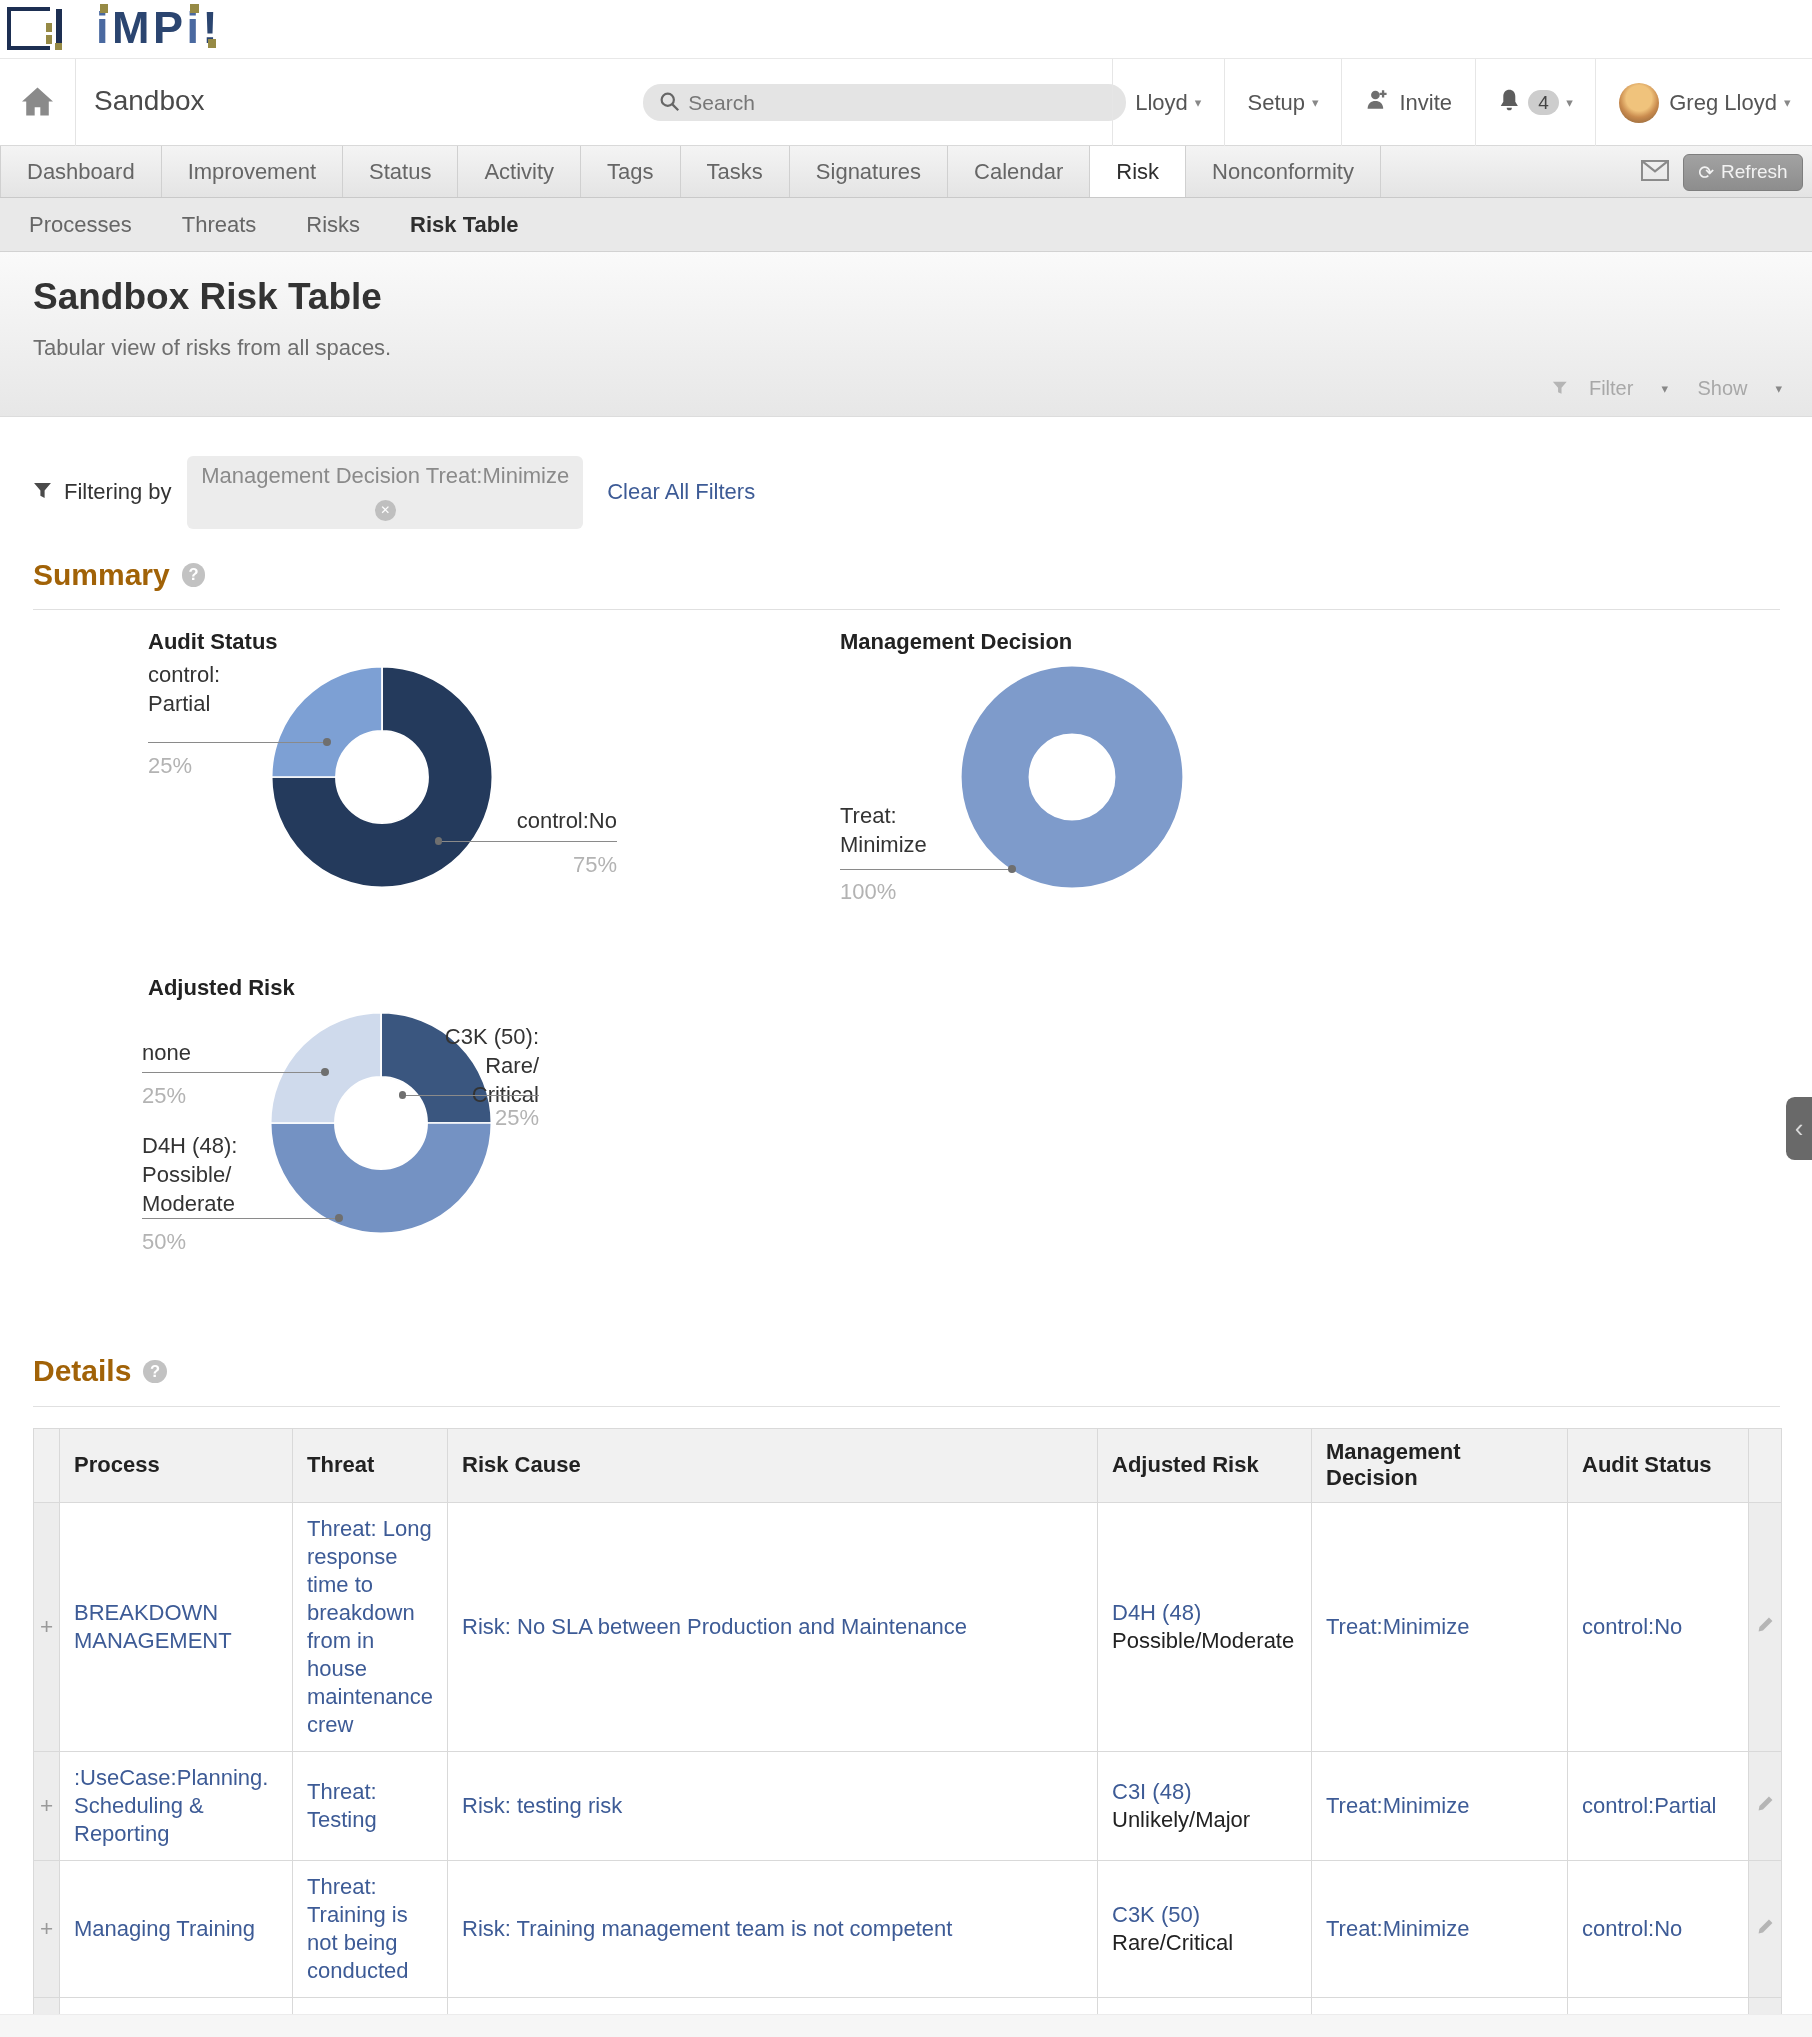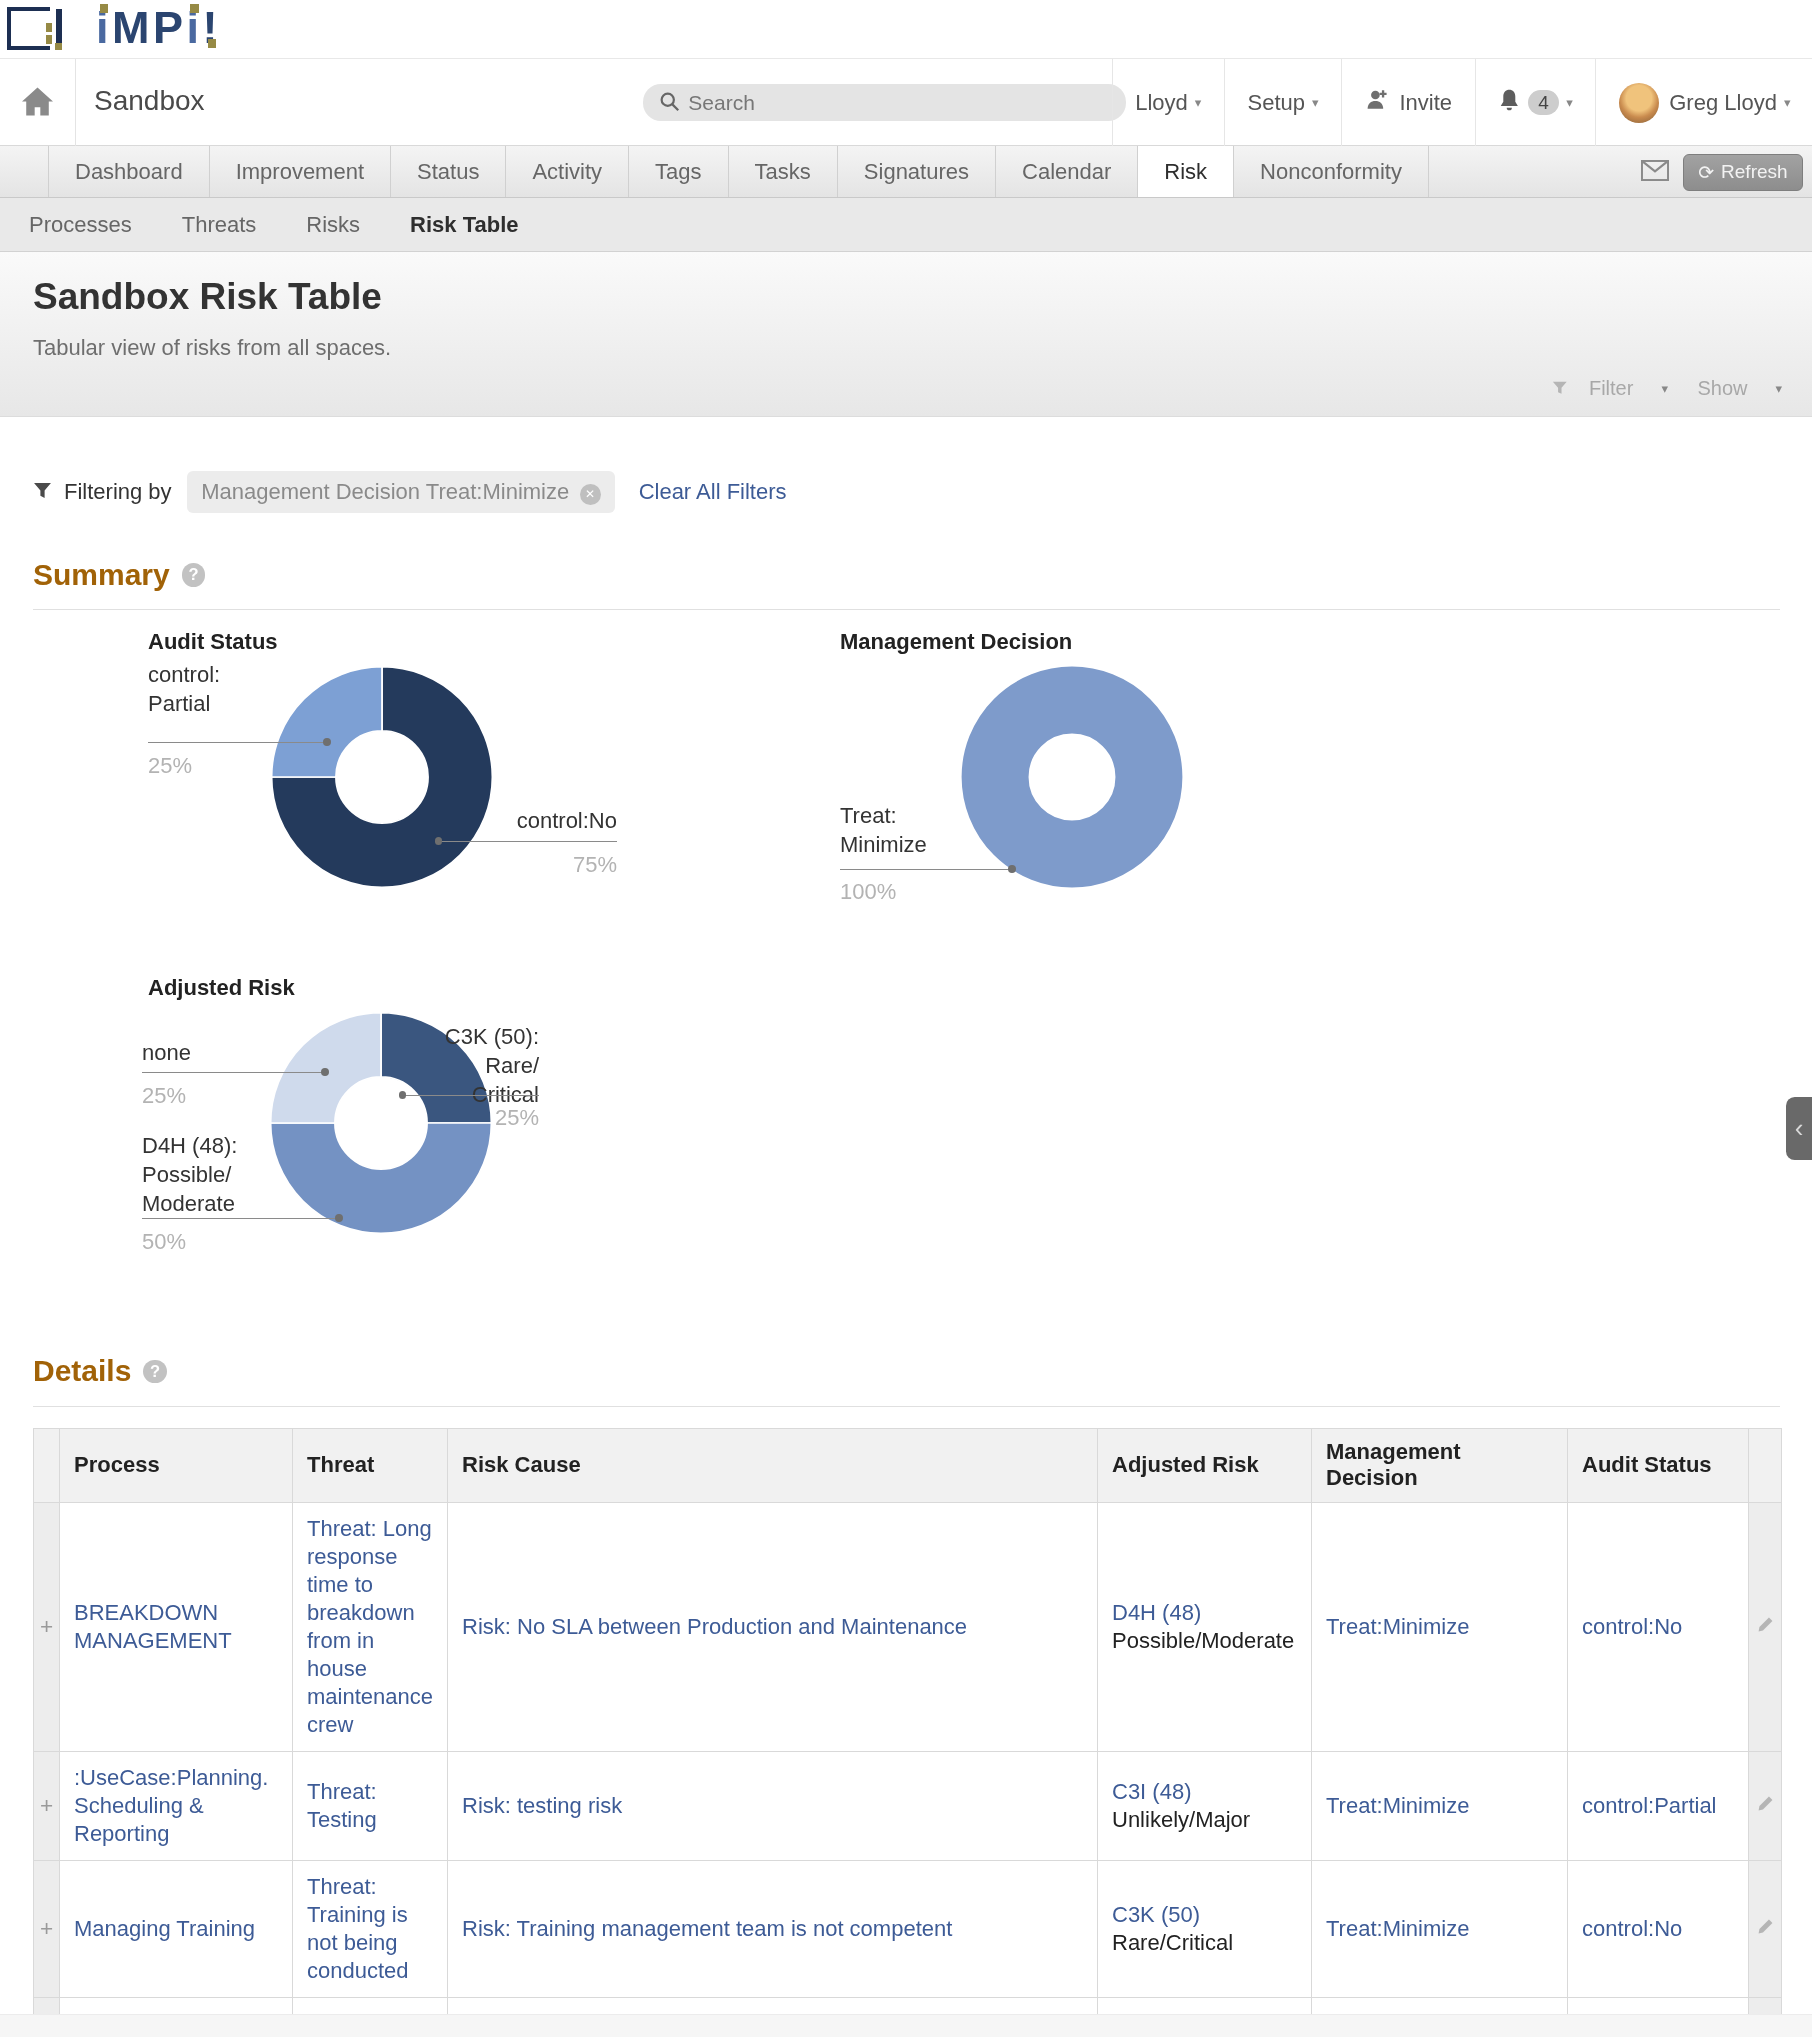--- a/index.html
+++ b/index.html
@@ -25,21 +25,21 @@
   .space-title { position:absolute; left:94px; top:26px; font-size:28px; color:#4a4a4a; }
   .search-pill { position:absolute; left:643px; top:25px; width:483px; height:37px; background:#e4e4e4; border-radius:18px; display:flex; align-items:center; padding-left:15.6px; }
   .search-pill .ph { font-size:21px; color:#777; margin-left:8.7px; }
   .hdr-right { position:absolute; right:0; top:0; height:87px; display:flex; align-items:stretch; }
   .hdr-item { display:flex; align-items:center; padding:0 22.6px; border-left:0.9px solid #e6e6e6; font-size:22px; color:#555; cursor:pointer; }
   .caret { font-size:13px; color:#888; margin-left:7px; }
   .badge { background:#cdcdcd; color:#444; border-radius:14px; padding:1.7px 10.4px; font-size:19px; margin-left:7px; }
   .avatar { width:40px; height:40px; border-radius:50%; background:radial-gradient(circle at 50% 38%, #f0c37c 0 40%, #c98b4e 60%, #7a5632 100%); margin-right:10.4px; }
 
   
-  .tab-bar { height:52px; background:linear-gradient(#f4f4f4,#e4e4e4); border-bottom:0.9px solid #c9c9c9; display:flex; position:relative;padding-left:48px; }
+  .tab-bar { height:52px; background:linear-gradient(#f4f4f4,#e4e4e4); border-bottom:0.9px solid #c9c9c9; display:flex; position:relative; }
   .tab { line-height:52px; padding:0 26px; font-size:22px; color:#666; border-right:0.9px solid #d0d0d0; cursor:pointer; white-space:nowrap; }
   .tab:first-child { border-left:0.9px solid #d0d0d0; }
   .tab.active { background:#fff; color:#2e2e2e; font-weight:normal; }
   .tabbar-right { position:absolute; right:10.4px; top:0; height:52px; display:flex; align-items:center; gap:14px; }
   .refresh-btn { background:linear-gradient(#a2a2a2,#8d8d8d); border:0.9px solid #7e7e7e; border-radius:6px; color:#f3f3f3; font-size:19px; padding:6px 14px; display:flex; align-items:center; gap:7px; cursor:pointer; }
 
   
   .sub-nav { height:54px; background:#e9e9e9; border-bottom:0.9px solid #d2d2d2; display:flex; align-items:center; padding-left:29px; }
   .sub-item { font-size:22px; color:#666; margin-right:50px; cursor:pointer; }
   .sub-item.active { color:#2e2e2e; font-weight:bold; }
@@ -48,21 +48,21 @@
   .title-band { height:165px; background:linear-gradient(#fafafa,#e7e7e7); border-bottom:0.9px solid #dcdcdc; position:relative; }
   .page-title { position:absolute; left:33px; top:24px; font-size:37px; font-weight:bold; color:#333; }
   .page-subtitle { position:absolute; left:33px; top:83px; font-size:22px; color:#6e6e6e; }
   .band-controls { position:absolute; right:31px; bottom:15.6px; display:flex; gap:29.5px; font-size:20px; color:#a8a8a8; align-items:center; }
   .band-controls .ctl { display:flex; align-items:center; gap:21px; cursor:pointer; }
 
   
   .content { background:#fff; position:relative; }
   .filter-row { display:flex; align-items:center; margin:54px 0 0 33px; height:42px; }
   .filter-row .flabel { font-size:22px; color:#333; margin:0 15.6px 0 12px; }
-  .chip { background:#ececec; border-radius:6px; padding:7.8px 14px; font-size:22px; color:#8a8a8a; display:flex; align-items:flex-end; gap:10.4px; }
+  .chip { background:#ececec; border-radius:6px; padding:7.8px 14px; font-size:22px; color:#8a8a8a; display:flex; align-items:center; gap:10.4px;flex-direction:column; }
   .chip-close { width:21px; height:21px; border-radius:50%; background:#bfbfbf; color:#fff; font-size:12px; line-height:21px; text-align:center; cursor:pointer; }
   .clear-link { font-size:22px; color:#3d5b96; margin-left:24px; cursor:pointer; }
 
   .section-head { display:flex; align-items:center; gap:12px; margin:45px 0 0 33px; }
   .section-head .txt { font-size:30px; font-weight:bold; color:#a16207; }
   .qmark { width:23.5px; height:23.5px; border-radius:50%; background:#c2c2c2; color:#fff; font-size:16.5px; font-weight:bold; text-align:center; line-height:23.5px; }
   .rule { height:0.9px; background:#e0e0e0; margin:17.4px 33px 0 33px; }
 
   
   .charts { position:relative; height:739px; }

